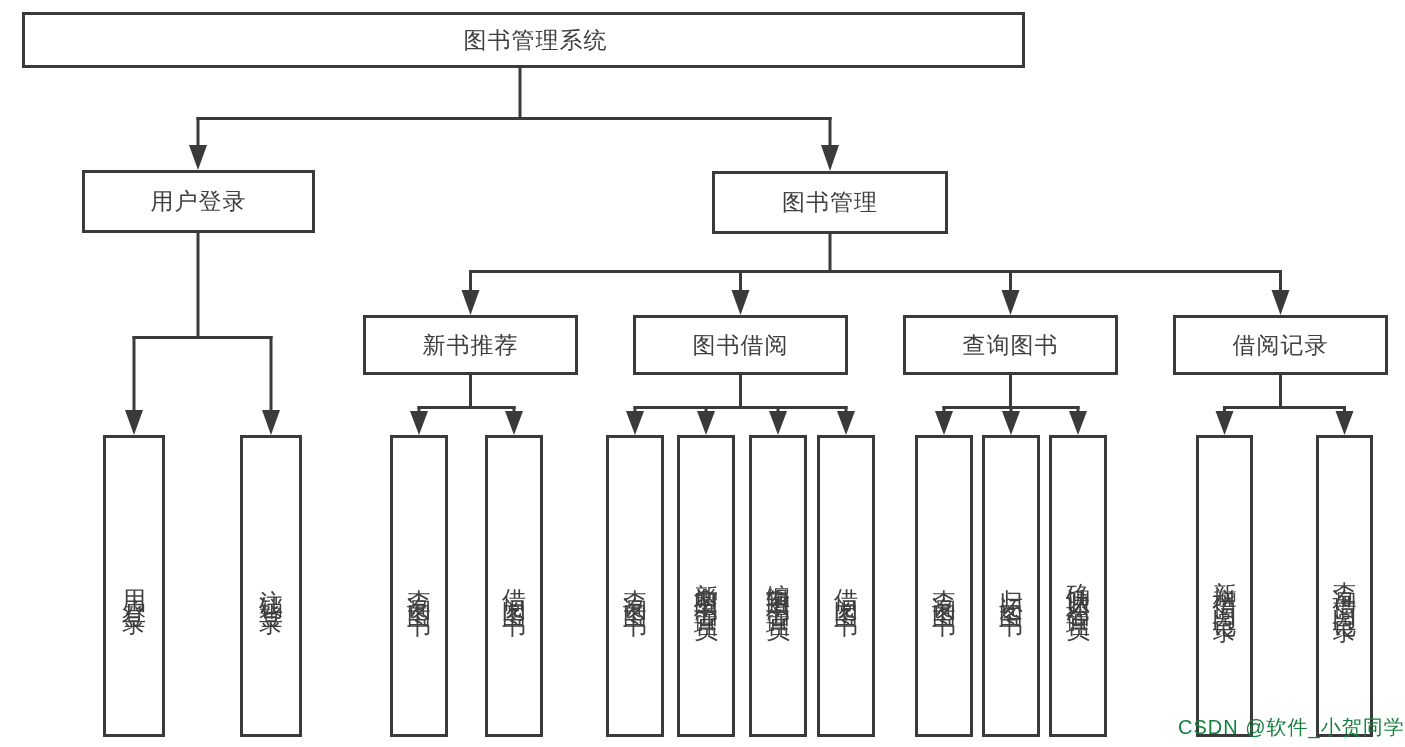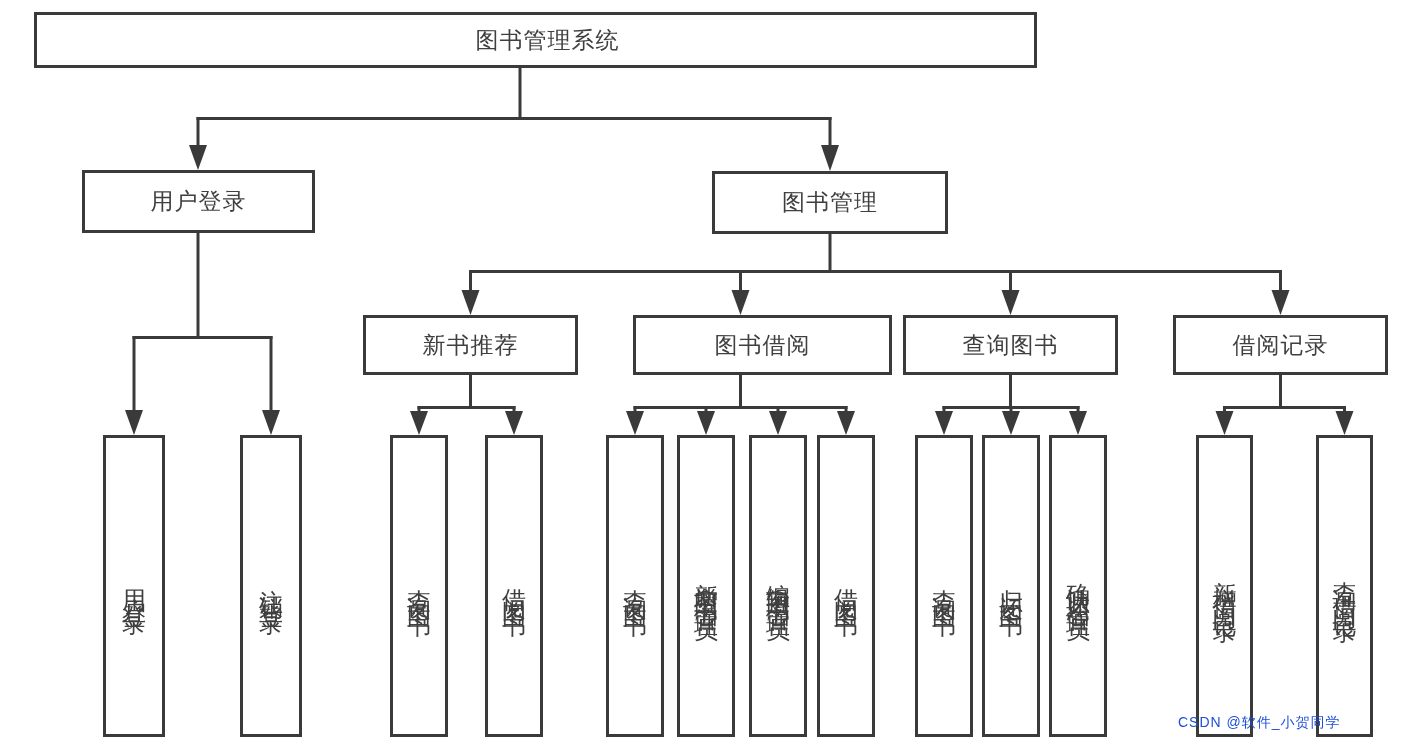--- a/index.html
+++ b/index.html
@@ -43,22 +43,22 @@
     position: absolute;
     left: 0; top: 0;
     width: 1405px; height: 747px;
   }
   #connectors line { stroke: #3a3a3a; stroke-width: 3; }
   #connectors polygon { fill: #3a3a3a; }
   #watermark {
     position: absolute;
     left: 1178px;
     top: 714px;
-    font-size: 14px;
-    color: #1d4ed8;
+    font-size: 20px;
+    color: #15803d;
     letter-spacing: 1px;
     white-space: nowrap;
   }
 </style>
 </head>
 <body>
 
 <div id="stage">
 
   <svg id="connectors" viewBox="0 0 1405 747" xmlns="http://www.w3.org/2000/svg">
@@ -116,27 +116,27 @@
     <polygon points="1069,411 1087,411 1078,435"></polygon>
 
     <line x1="1280.5" y1="373" x2="1280.5" y2="409"></line>
     <line x1="1223" y1="407.5" x2="1346" y2="407.5"></line>
     <line x1="1224.5" y1="406" x2="1224.5" y2="414"></line>
     <polygon points="1215.5,411 1233.5,411 1224.5,435"></polygon>
     <line x1="1344.5" y1="406" x2="1344.5" y2="414"></line>
     <polygon points="1335.5,411 1353.5,411 1344.5,435"></polygon>
   </svg>
 
-  <div class="hbox" style="left:34px; top:12px; width:1003px; height:56px;padding-left:24px;">图书管理系统</div>
+  <div class="hbox" style="left:22px; top:12px; width:1003px; height:56px;padding-left:24px;">图书管理系统</div>
 
   <div class="hbox" style="left:82px; top:170px; width:233px; height:63px;">用户登录</div>
   <div class="hbox" style="left:712px; top:171px; width:236px; height:63px;">图书管理</div>
 
   <div class="hbox" style="left:363px; top:315px; width:215px; height:60px;">新书推荐</div>
-  <div class="hbox" style="left:633px; top:315px; width:259px; height:60px;">图书借阅</div>
+  <div class="hbox" style="left:633px; top:315px; width:215px; height:60px;">图书借阅</div>
   <div class="hbox" style="left:903px; top:315px; width:215px; height:60px;">查询图书</div>
   <div class="hbox" style="left:1173px; top:315px; width:215px; height:60px;">借阅记录</div>
 
   <div class="vbox" style="left:103px; top:435px; width:62px; height:302px;">用户登录</div>
   <div class="vbox" style="left:240px; top:435px; width:62px; height:302px;">注销登录</div>
 
   <div class="vbox" style="left:390px; top:435px; width:58px; height:302px;">查询图书</div>
   <div class="vbox" style="left:485px; top:435px; width:58px; height:302px;">借阅图书</div>
 
   <div class="vbox" style="left:606px; top:435px; width:58px; height:302px;">查询图书</div>

